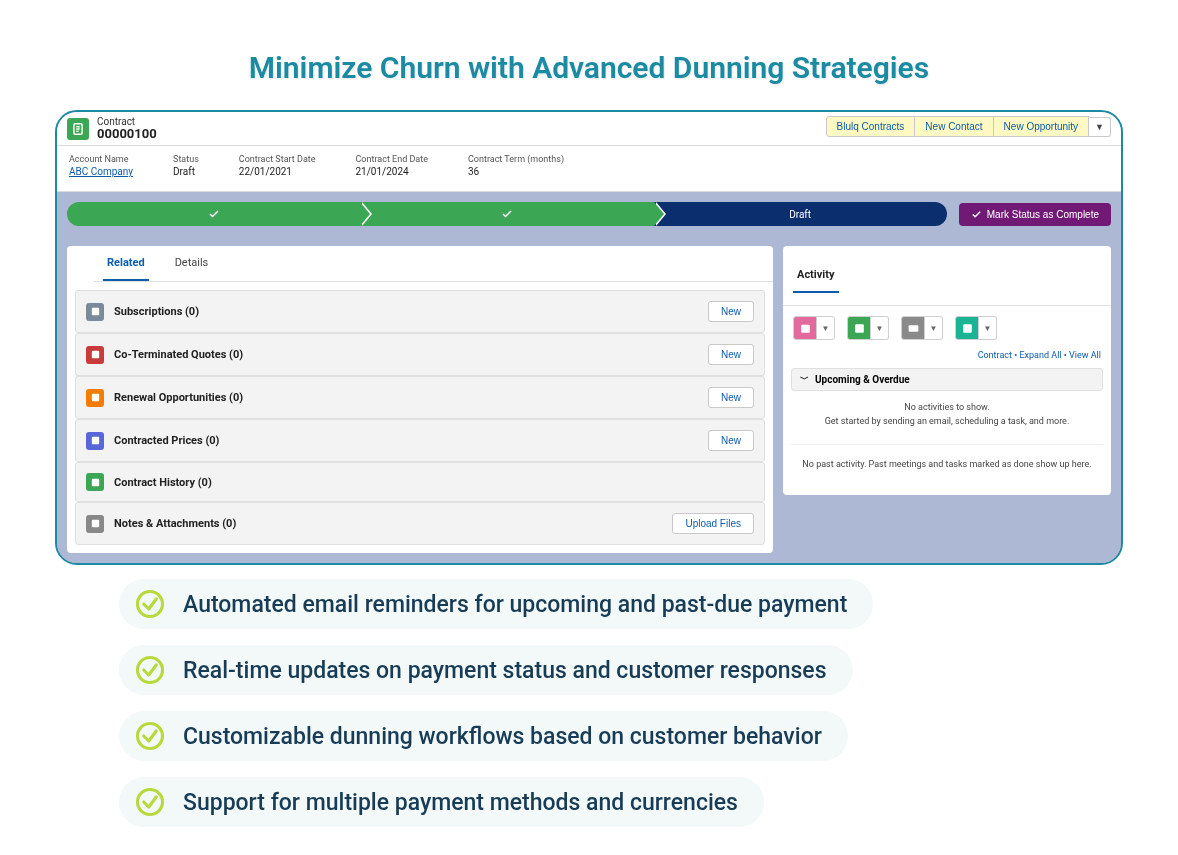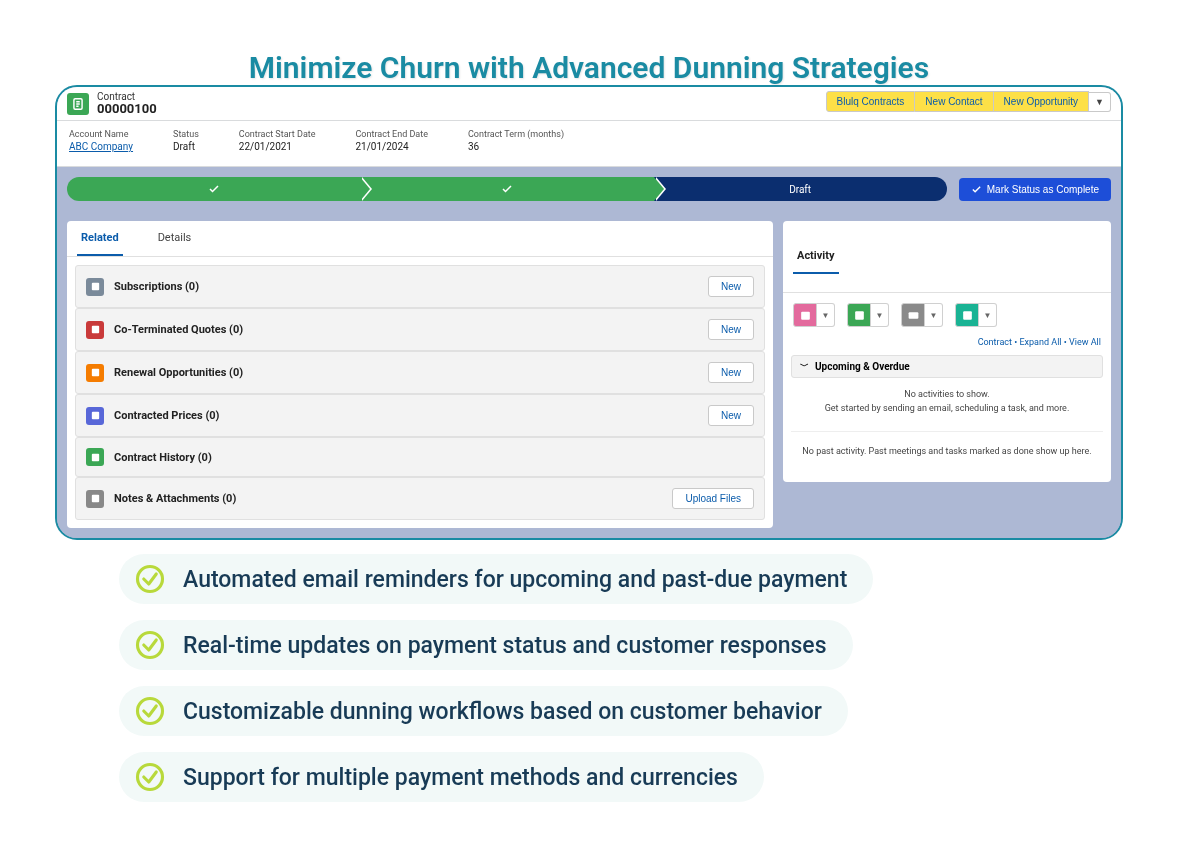--- a/index.html
+++ b/index.html
@@ -9,20 +9,21 @@
     width: 1178px;
     height: 855px;
     position: relative;
   }
   .page-title {
     text-align: center;
     font-size: 30px;
     font-weight: 600;
     color: #1a8ba3;
     margin-top: 50px;
+    margin-bottom: 25px;
     text-shadow: 1px 1px 2px rgba(0,0,0,0.1);
   }
   .app-frame {
     margin: 0 auto;
     width: 1068px;
     border: 2px solid #1a8ba3;
     border-radius: 22px;
     overflow: hidden;
     background: #adb8d4;
   }
@@ -49,21 +50,21 @@
   .record-number { font-size: 13px; font-weight: 700; color: #222; }
   .header-actions {
     margin-left: auto;
     display: flex;
     gap: 0;
     align-items: center;
   }
   .hdr-btn {
     font-size: 10px;
     color: #0b5cab;
-    background: #fde047;
+    background: #fef9c3;
     border: 1px solid #c9c9c9;
     padding: 4px 10px;
     cursor: pointer;
   }
   .hdr-btn:first-child { border-top-left-radius: 3px; border-bottom-left-radius: 3px; }
   .hdr-btn + .hdr-btn { border-left: none; }
   .hdr-caret {
     border: 1px solid #c9c9c9;
     border-left: none;
     padding: 4px 6px;
@@ -124,21 +125,21 @@
     content: "";
     position: absolute;
     right: -12px; top: 0;
     border-top: 12px solid transparent;
     border-bottom: 12px solid transparent;
     border-left: 10px solid #fff;
     z-index: 1;
   }
   .check-svg { width: 12px; height: 12px; }
   .mark-complete {
-    background: #1d4ed8;
+    background: #701a75;
     color: #fff;
     font-size: 10px;
     border: none;
     border-radius: 4px;
     padding: 6px 12px;
     display: flex; align-items: center; gap: 5px;
     cursor: pointer;
   }
   
   .body-cols {
@@ -150,21 +151,22 @@
   .main-panel {
     flex: 1;
     background: #fff;
     border-radius: 4px;
     padding: 0;
   }
   .tabs {
     display: flex;
     border-bottom: 1px solid #e0e0e0;
     padding: 0 10px;
-    gap: 31px;
+    gap: 22px;
+    margin-left: 26px;
   }
   .tab {
     font-size: 11px;
     padding: 10px 4px;
     color: #444;
     cursor: pointer;
     border-bottom: 2px solid transparent;
   }
   .tab.active {
     color: #0b5cab;
@@ -212,21 +214,21 @@
   .side-panel {
     width: 328px;
     background: #fff;
     border-radius: 4px;
     padding: 0;
     align-self: flex-start;
   }
   .side-tabs {
     display: flex;
     border-bottom: 1px solid #e0e0e0;
-    padding: 18px 10px;
+    padding: 12px 10px;
   }
   .side-tab {
     font-size: 11px;
     padding: 10px 4px;
     font-weight: 700;
     color: #222;
     border-bottom: 2px solid #0b5cab;
     cursor: pointer;
   }
   .activity-actions {

